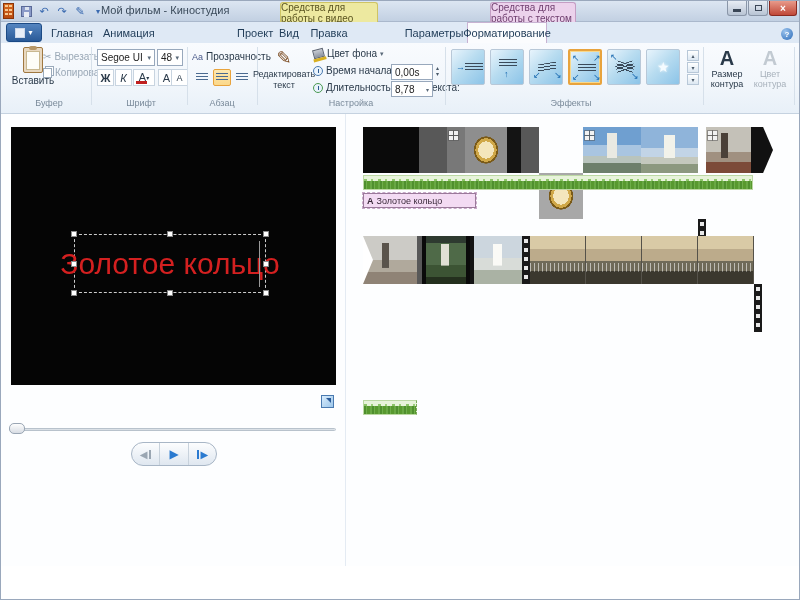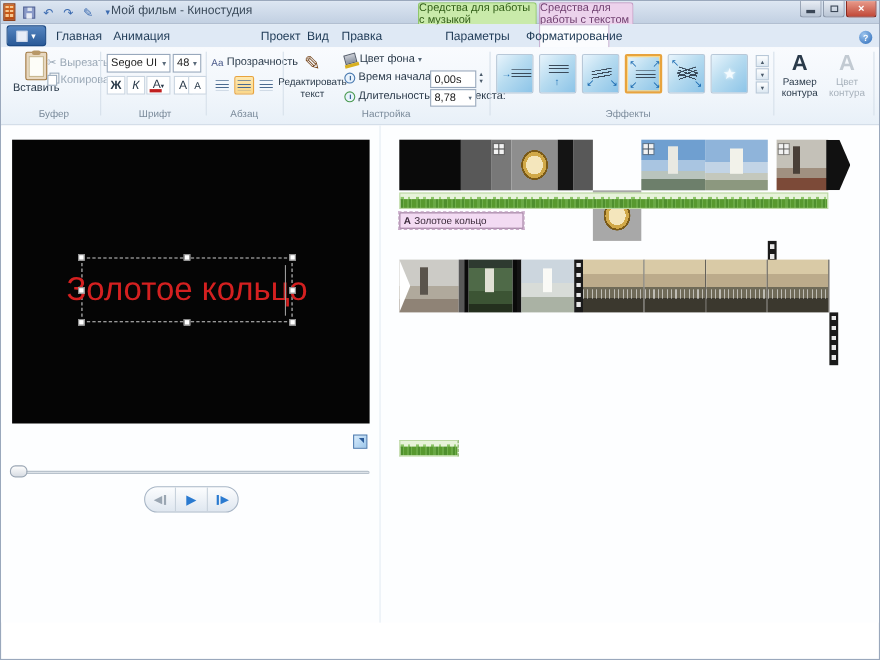--- a/index.html
+++ b/index.html
@@ -192,21 +192,21 @@
     <div class="qat">
       <div class="qat-btn">
           <span class="disk-icon"></span>
         </div>
       <div class="qat-btn">↶</div>
       <div class="qat-btn">↷</div>
       <div class="qat-btn">✎</div>
       <div class="qat-btn" style="font-size:8px">▾</div>
     </div>
     <div class="title-text">Мой фильм - Киностудия</div>
-    <div class="ctx-hdr ctx-music">Средства для работы с музыкой</div>
+    <div class="ctx-hdr ctx-video">Средства для работы с видео</div>
     <div class="ctx-hdr ctx-text">Средства для работы с текстом</div>
     <div class="winbtns">
       <div class="winbtn">
           <span class="bar"></span>
         </div>
       <div class="winbtn">
           <span class="box"></span>
         </div>
       <div class="winbtn close">×</div>
     </div>
@@ -216,21 +216,21 @@
     <div class="file-btn">
       <span class="fb-ico"></span>
       <span class="fb-arrow">▾</span>
     </div>
     <div class="tab" style="left:44px">Главная</div>
     <div class="tab" style="left:96px">Анимация</div>
     <div class="tab" style="left:230px">Проект</div>
     <div class="tab" style="left:272px">Вид</div>
     <div class="tab" style="left:303px;width:50px">Правка</div>
     <div class="tab" style="left:400px;width:66px">Параметры</div>
-    <div class="tab active" style="left:489px;width:64px">Форматирование</div>
+    <div class="tab active" style="left:466px;width:80px">Форматирование</div>
   </div>
 
   <div class="ribbon">
 
     <div class="rb-big" style="left:8px;top:4px;width:48px">
       <span class="clipboard-ico"></span>
       <span>Вставить</span>
     </div>
     <div class="rb-small" style="left:42px;top:8px">
       <span style="color:#9aa8b6">✂</span>

